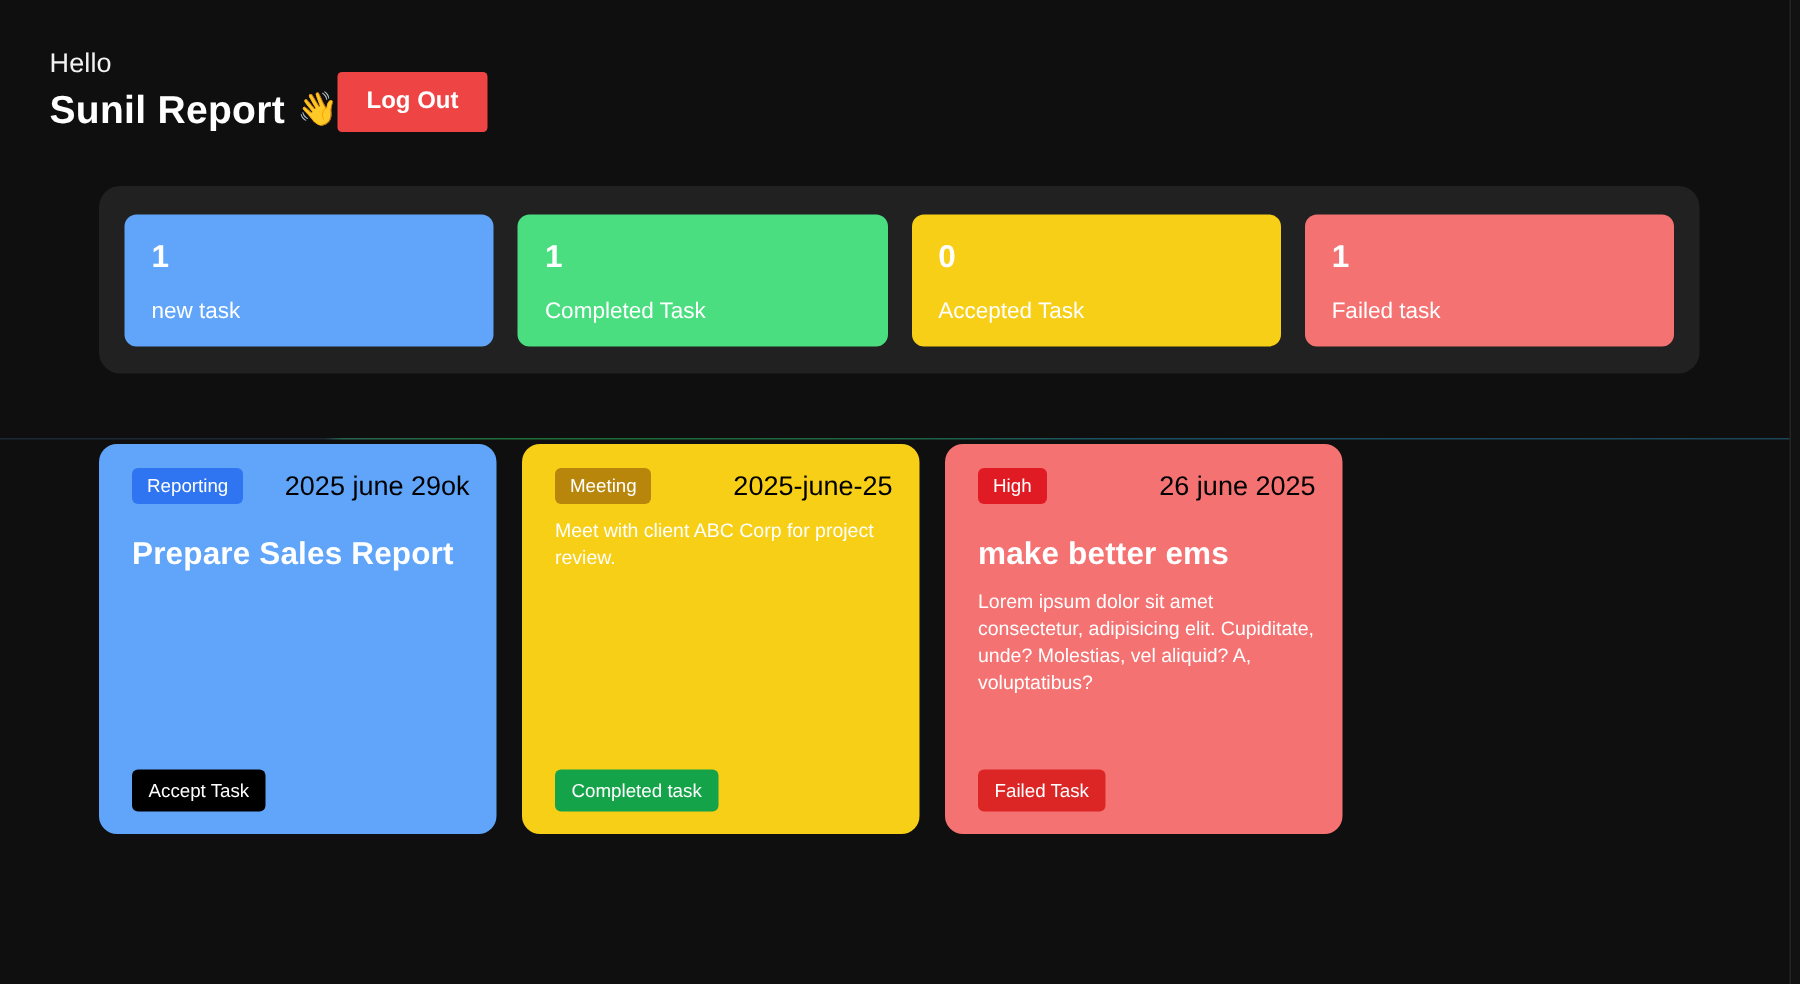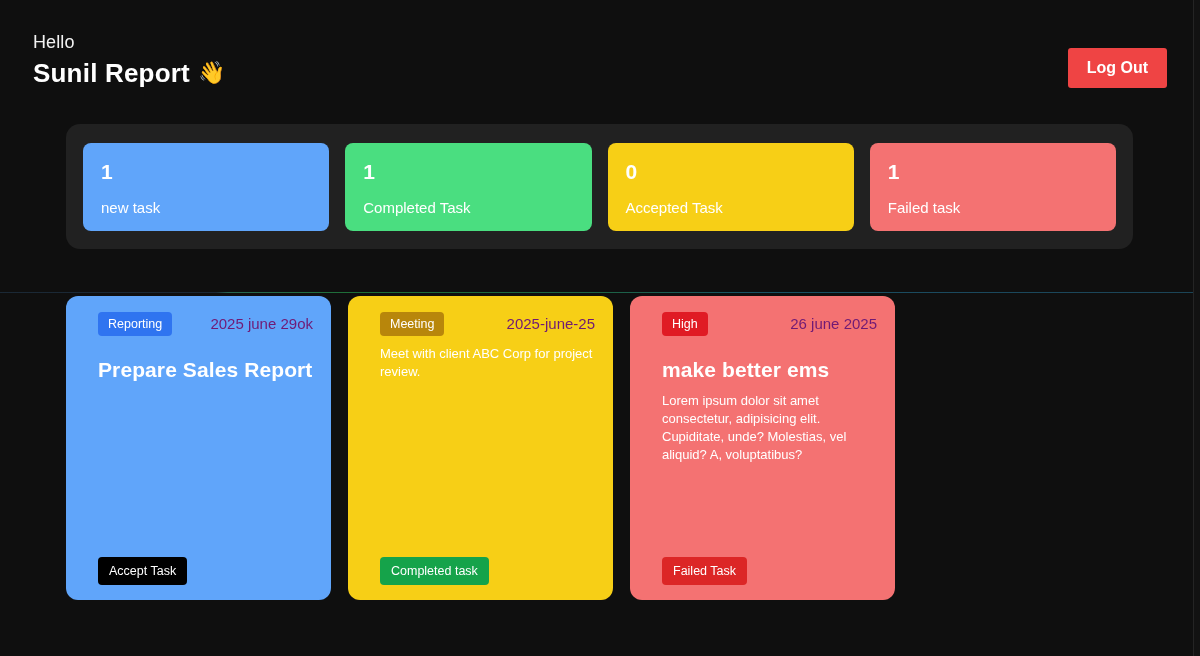--- a/index.html
+++ b/index.html
@@ -20,21 +20,21 @@
 
   
   .header {
     position: absolute;
     top: 0; left: 0;
     width: 1200px;
     height: 120px;
     padding: 30px 33px 0 33px;
     display: flex;
     align-items: flex-start;
-    justify-content: space-between;
+    justify-content: flex-start;
   }
 
   .greeting-block { display: flex; flex-direction: column; }
 
   .greeting-hello {
     font-size: 18px;
     font-weight: 400;
     line-height: 24px;
     color: #f2f2f2;
     letter-spacing: 0.1px;
@@ -134,23 +134,23 @@
   .task-list {
     position: absolute;
     top: 296px;
     left: 66px;
     display: flex;
     gap: 17px;
   }
 
   .task-card {
     width: 265px;
-    height: 304px;
+    height: 260px;
     border-radius: 12px;
-    padding: 16px 18px 15px 32px;
+    padding: 16px 18px 15px 22px;
     display: flex;
     flex-direction: column;
     cursor: pointer;
   }
 
   .task-top-row {
     display: flex;
     align-items: center;
     justify-content: space-between;
   }
@@ -158,24 +158,24 @@
   .task-badge {
     font-size: 12.5px;
     font-weight: 400;
     line-height: 16px;
     color: #ffffff;
     border-radius: 4px;
     padding: 4px 10px;
   }
 
   .task-date {
-    font-size: 15px;
+    font-size: 18px;
     font-weight: 400;
     line-height: 16px;
-    color: #701a75;
+    color: #000000;
   }
 
   .task-title {
     font-size: 21px;
     font-weight: 700;
     line-height: 26px;
     color: #ffffff;
     margin-top: 21px;
     letter-spacing: 0.1px;
   }

